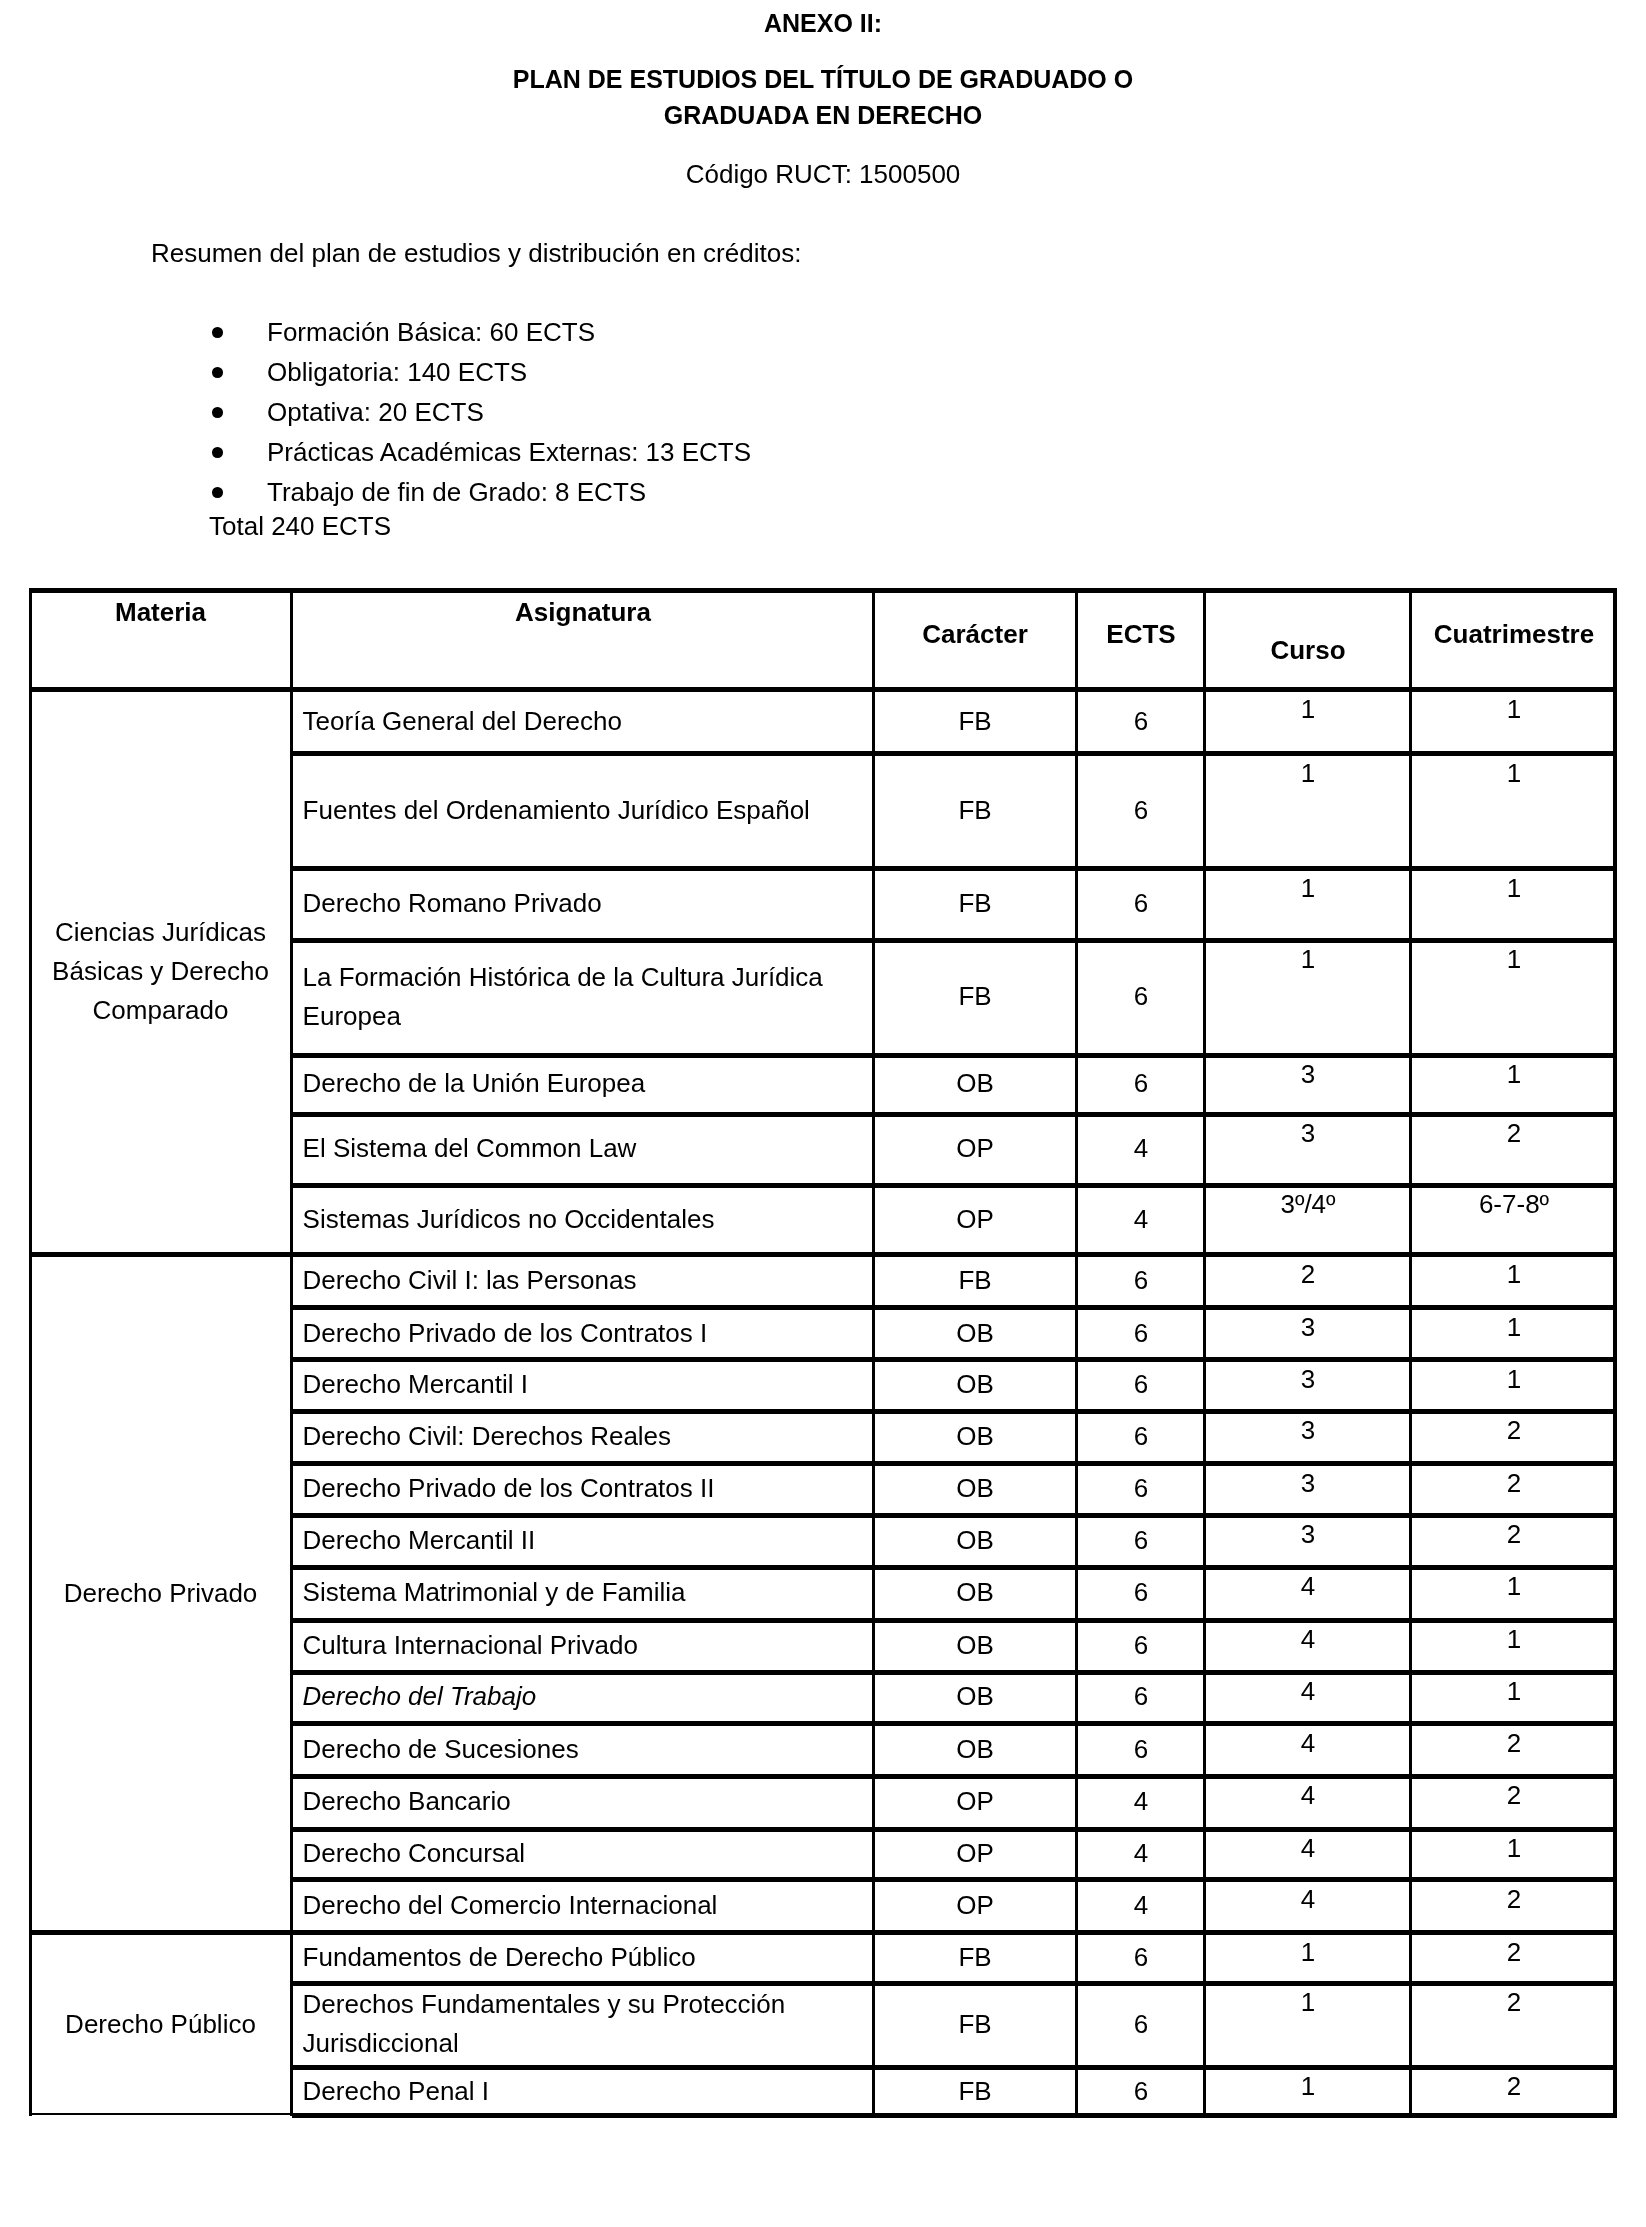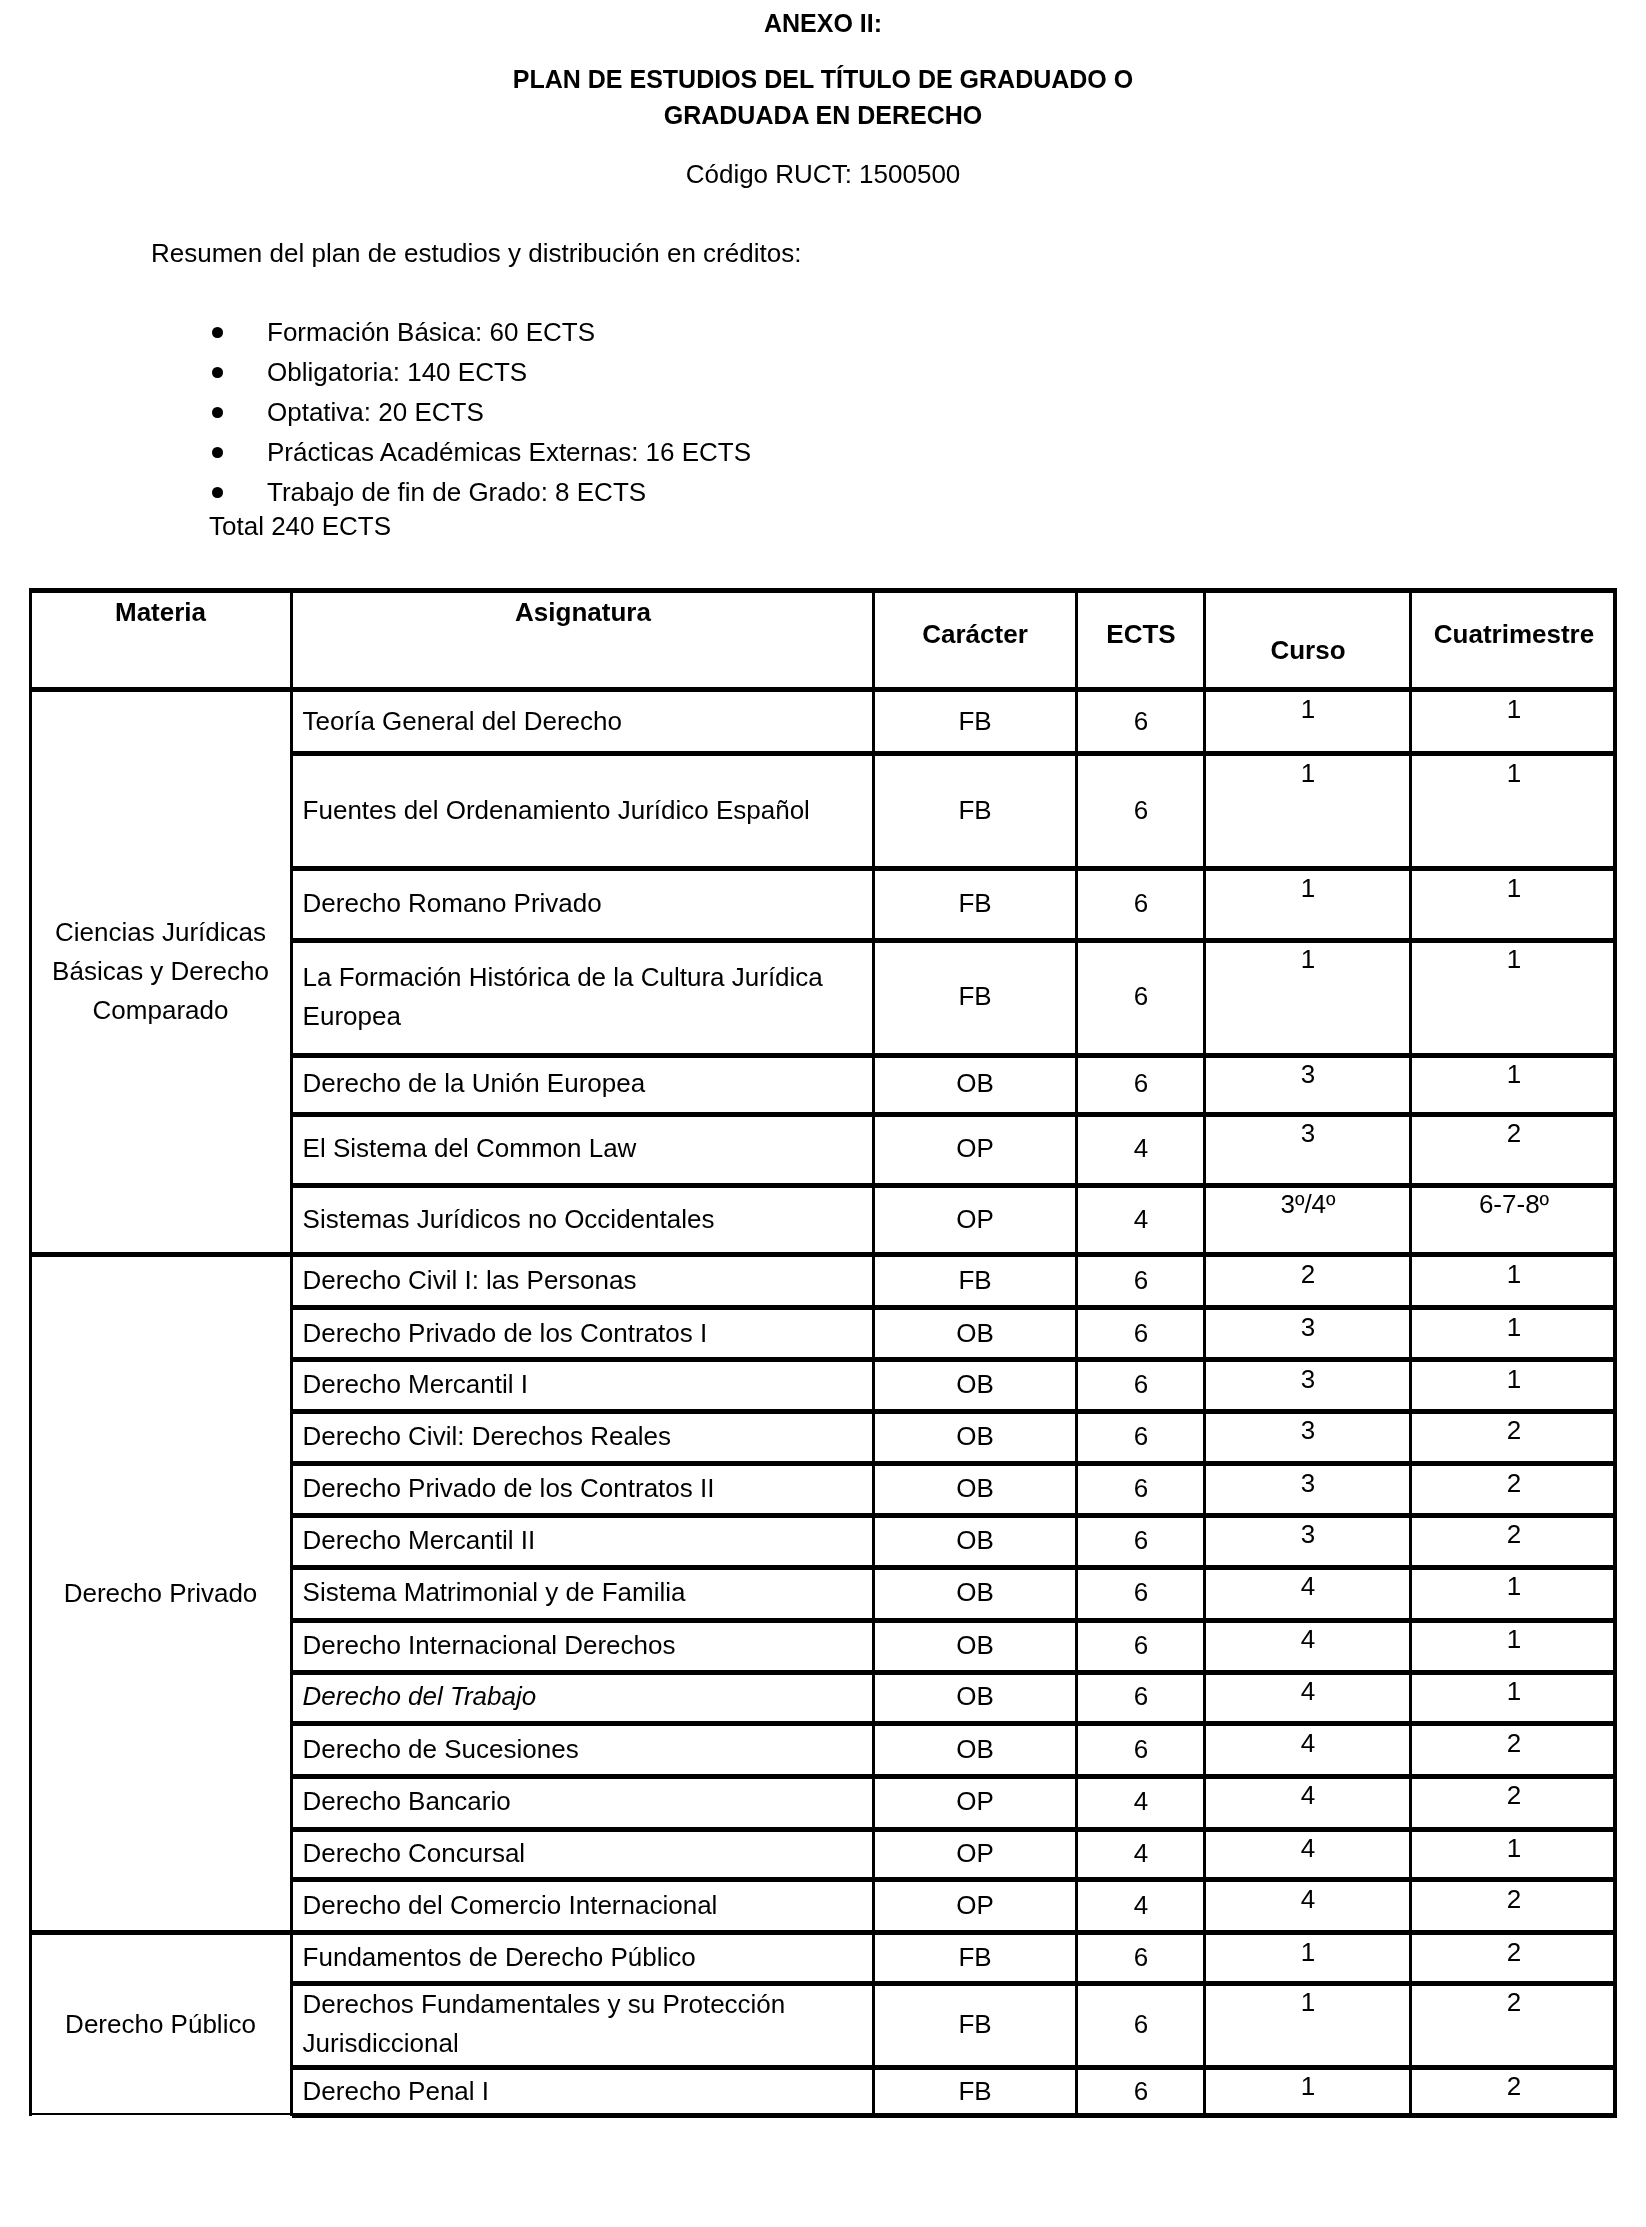--- a/index.html
+++ b/index.html
@@ -32,21 +32,21 @@
 <div class="center title" style="top:9px;">ANEXO II:</div>
 <div class="center title" style="top:65px;">PLAN DE ESTUDIOS DEL TÍTULO DE GRADUADO O</div>
 <div class="center title" style="top:101px;">GRADUADA EN DERECHO</div>
 <div class="center plain" style="top:159px;">Código RUCT: 1500500</div>
 
 <div class="intro">Resumen del plan de estudios y distribución en créditos:</div>
 <ul class="bullets">
   <li><span class="dot"></span><span>Formación Básica: 60 ECTS</span></li>
   <li><span class="dot"></span><span>Obligatoria: 140 ECTS</span></li>
   <li><span class="dot"></span><span>Optativa: 20 ECTS</span></li>
-  <li><span class="dot"></span><span>Prácticas Académicas Externas: 16 ECTS</span></li>
+  <li><span class="dot"></span><span>Prácticas Académicas Externas: 13 ECTS</span></li>
   <li><span class="dot"></span><span>Trabajo de fin de Grado: 8 ECTS</span></li>
 </ul>
 <div class="total">Total 240 ECTS</div>
 
 <div id="tbl" class="tbl">
     <div class="cell hdr" style="left: 0px; top: 9px; width: 263px; height: 101px;">Materia</div>
     <div class="cell hdr" style="left: 263px; top: 9px; width: 582px; height: 101px;">Asignatura</div>
     <div class="cell hdr mid" style="left: 844px; top: 0px; width: 204px; height: 93px;">Carácter</div>
     <div class="cell hdr mid" style="left: 1048px; top: 0px; width: 128px; height: 93px;">ECTS</div>
     <div class="cell hdr mid" style="left: 1176px; top: 12px; width: 206px; height: 101px;">Curso</div>
@@ -114,21 +114,21 @@
     <div class="cell subj" style="left: 263px; top: 926px; width: 582px; height: 52px;">Derecho Mercantil II</div>
     <div class="cell mid" style="left: 844px; top: 926px; width: 204px; height: 52px;">OB</div>
     <div class="cell mid" style="left: 1048px; top: 926px; width: 128px; height: 52px;">6</div>
     <div class="cell topnum" style="left: 1176px; top: 926px; width: 206px; height: 52px;">3</div>
     <div class="cell topnum" style="left: 1382px; top: 926px; width: 206px; height: 52px;">2</div>
     <div class="cell subj" style="left: 263px; top: 978px; width: 582px; height: 53px;">Sistema Matrimonial y de Familia</div>
     <div class="cell mid" style="left: 844px; top: 978px; width: 204px; height: 53px;">OB</div>
     <div class="cell mid" style="left: 1048px; top: 978px; width: 128px; height: 53px;">6</div>
     <div class="cell topnum" style="left: 1176px; top: 978px; width: 206px; height: 53px;">4</div>
     <div class="cell topnum" style="left: 1382px; top: 978px; width: 206px; height: 53px;">1</div>
-    <div class="cell subj" style="left: 263px; top: 1031px; width: 582px; height: 52px;">Derecho Internacional Derechos</div>
+    <div class="cell subj" style="left: 263px; top: 1031px; width: 582px; height: 52px;">Cultura Internacional Privado</div>
     <div class="cell mid" style="left: 844px; top: 1031px; width: 204px; height: 52px;">OB</div>
     <div class="cell mid" style="left: 1048px; top: 1031px; width: 128px; height: 52px;">6</div>
     <div class="cell topnum" style="left: 1176px; top: 1031px; width: 206px; height: 52px;">4</div>
     <div class="cell topnum" style="left: 1382px; top: 1031px; width: 206px; height: 52px;">1</div>
     <div class="cell subj" style="left: 263px; top: 1083px; width: 582px; height: 51px; font-style: italic;">Derecho del Trabajo</div>
     <div class="cell mid" style="left: 844px; top: 1083px; width: 204px; height: 51px;">OB</div>
     <div class="cell mid" style="left: 1048px; top: 1083px; width: 128px; height: 51px;">6</div>
     <div class="cell topnum" style="left: 1176px; top: 1083px; width: 206px; height: 51px;">4</div>
     <div class="cell topnum" style="left: 1382px; top: 1083px; width: 206px; height: 51px;">1</div>
     <div class="cell subj" style="left: 263px; top: 1135px; width: 582px; height: 52px;">Derecho de Sucesiones</div>

